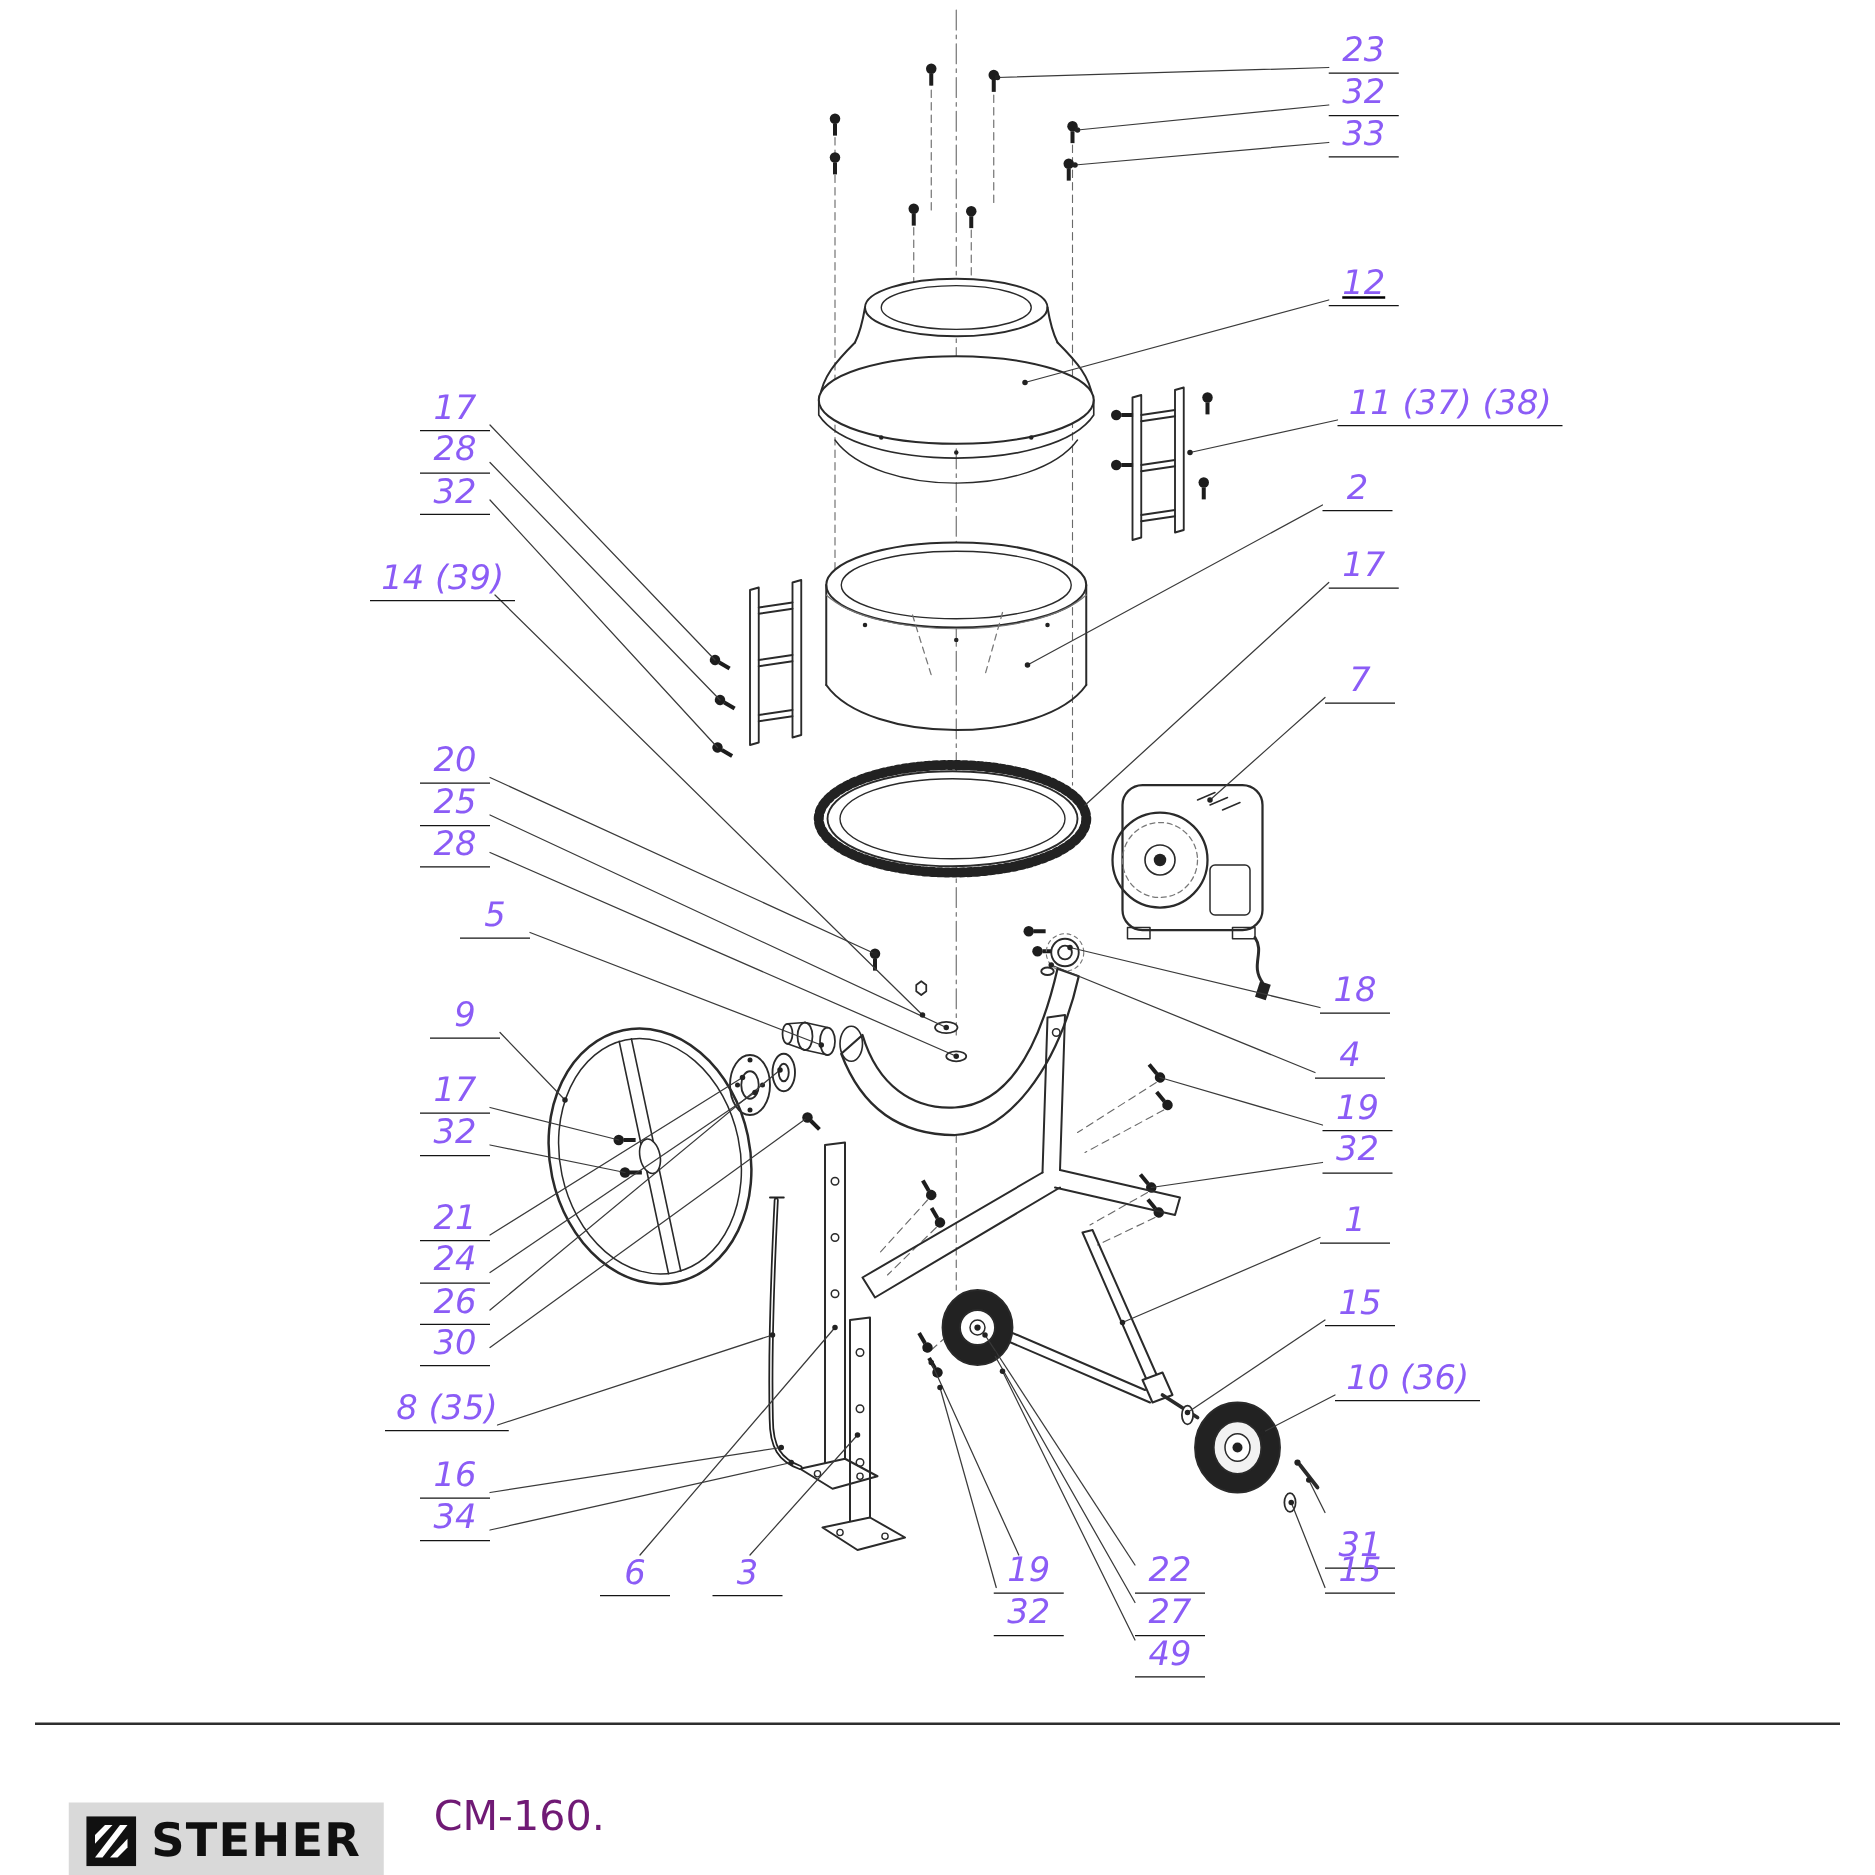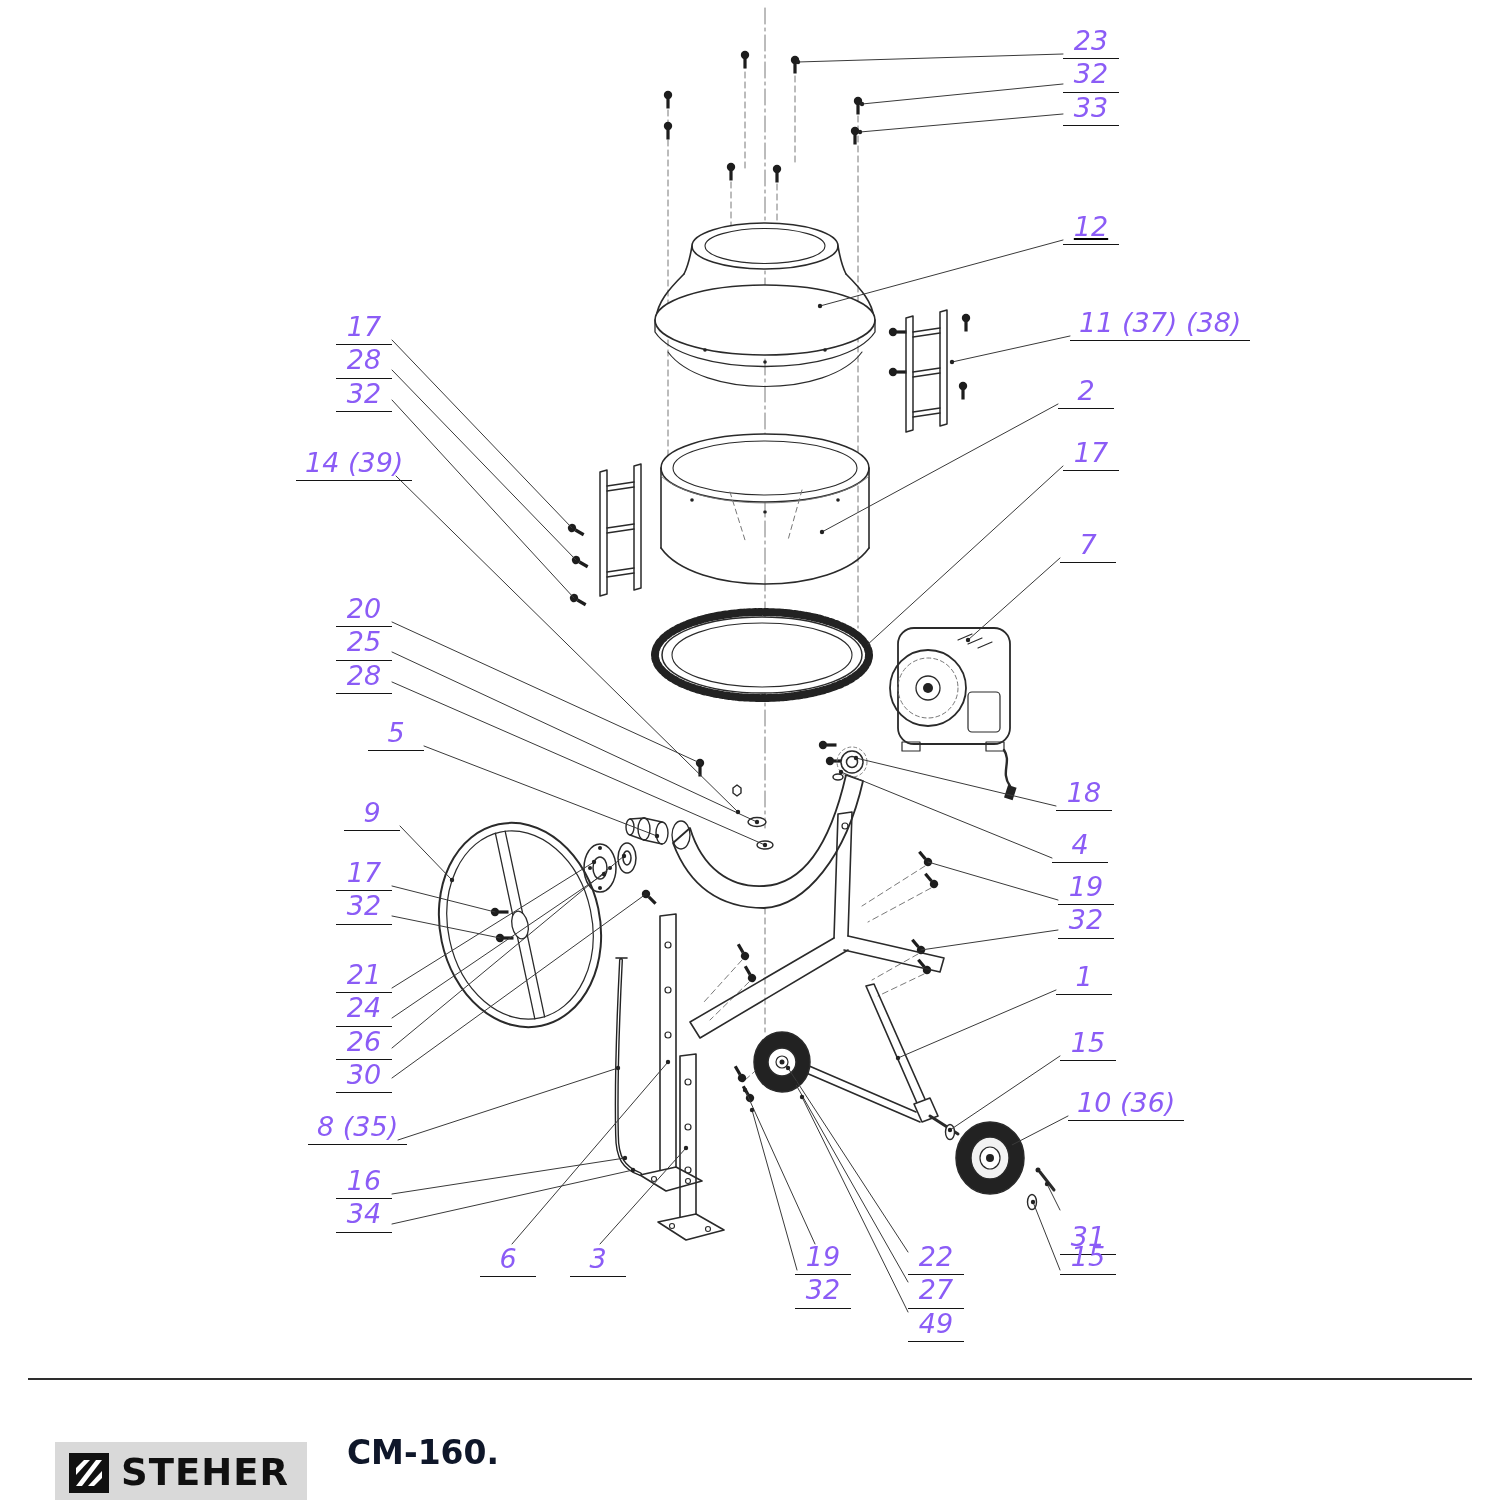--- a/index.html
+++ b/index.html
@@ -11,21 +11,21 @@
   .co{font-style:italic;font-size:27px;line-height:1.05;color:#8b5cf6;
       border-bottom:1.7px solid #141414;padding:1px 9px 3px;text-align:center;
       min-width:38px;white-space:nowrap;background:transparent;
       font-family:"DejaVu Sans",sans-serif;}
   
   .divider{position:absolute;left:28px;right:28px;top:1378px;border-top:2px solid #2e2e2e;}
   .footer{position:absolute;left:55px;top:1402px;display:flex;align-items:center;gap:40px;}
   .logo{background:#d9d9d9;display:flex;align-items:center;gap:12px;padding:9px 18px 9px 14px;margin-top:40px;}
   .logo-text{font-weight:bold;font-size:37px;letter-spacing:1px;color:#101010;}
   .caption{font-size:33px;color:#2b2b2b;display:flex;gap:12px;align-items:baseline;}
-  .caption .model{font-weight:bold;color:#0f172a;}
+  .caption .model{font-weight:normal;color:#701a75;}
 </style>
 </head>
 <body>
 
 <div class="canvas">
 
 <svg class="draw" width="1500" height="1500" viewBox="0 0 1500 1500" fill="none" stroke-linecap="round" stroke-linejoin="round">
   <defs>
     <g id="scr">
       <circle r="4.2" fill="#1d1d1d" stroke="none"></circle>

